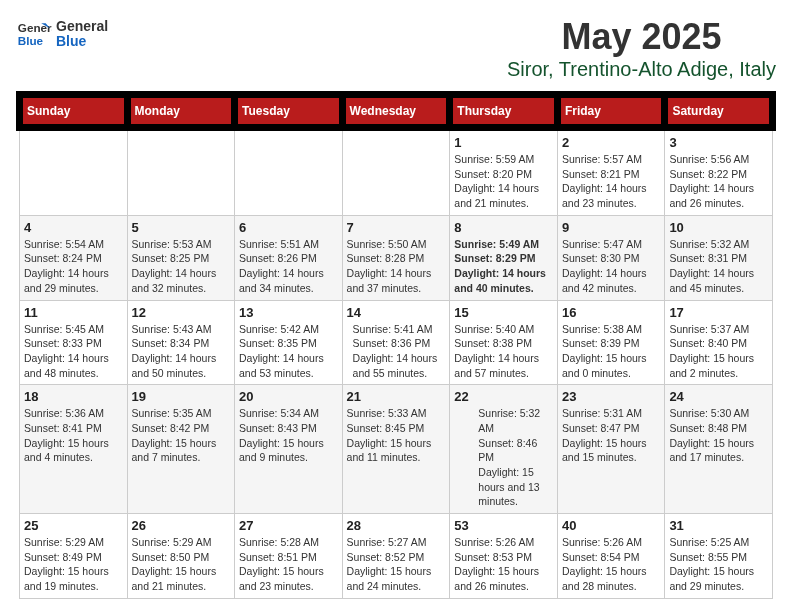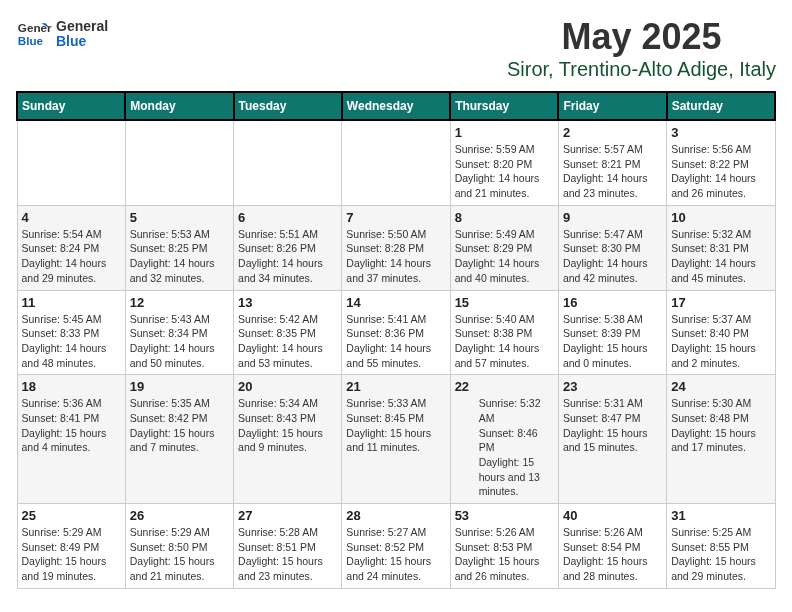--- a/index.html
+++ b/index.html
@@ -45,27 +45,27 @@
     .calendar-subtitle {
       font-size: 20px;
       color: #14532d;
     }
     table {
       width: 100%;
       border-collapse: collapse;
       font-size: 11px;
     }
     thead tr th {
-      background-color: #0f766e;
+      background-color: #b91c1c;
       color: #fff;
       padding: 6px 4px;
       text-align: left;
       font-size: 12px;
       font-weight: bold;
-      border: 2px solid #000000;
+      border: 7px solid #000000;
     }
     tbody tr td {
       border: 1px solid #ccc;
       vertical-align: top;
       padding: 4px;
       width: 108px;
       min-height: 70px;
       background: #fff;
     }
     tbody tr:nth-child(even) td {
@@ -163,21 +163,21 @@
 Daylight: 14 hours and 34 minutes.</div>
         </td>
         <td>
           <div class="day-num">7</div>
           <div class="day-detail" style="white-space: pre-line;">Sunrise: 5:50 AM
 Sunset: 8:28 PM
 Daylight: 14 hours and 37 minutes.</div>
         </td>
         <td>
           <div class="day-num">8</div>
-          <div class="day-detail" style="white-space: pre-line;">Sunrise: 5:49 AM
+          <div class="day-detail" style="white-space: pre-line; font-weight: bold;">Sunrise: 5:49 AM
 Sunset: 8:29 PM
 Daylight: 14 hours and 40 minutes.</div>
         </td>
         <td>
           <div class="day-num">9</div>
           <div class="day-detail" style="white-space: pre-line;">Sunrise: 5:47 AM
 Sunset: 8:30 PM
 Daylight: 14 hours and 42 minutes.</div>
         </td>
         <td>
@@ -201,21 +201,21 @@
 Daylight: 14 hours and 50 minutes.</div>
         </td>
         <td>
           <div class="day-num">13</div>
           <div class="day-detail" style="white-space: pre-line;">Sunrise: 5:42 AM
 Sunset: 8:35 PM
 Daylight: 14 hours and 53 minutes.</div>
         </td>
         <td>
           <div class="day-num">14</div>
-          <div class="day-detail" style="white-space: pre-line;">Sunrise: 5:41 AM
+          <div class="day-detail" style="white-space: pre-line; margin-left: 6px;">Sunrise: 5:41 AM
 Sunset: 8:36 PM
 Daylight: 14 hours and 55 minutes.</div>
         </td>
         <td>
           <div class="day-num">15</div>
           <div class="day-detail" style="white-space: pre-line;">Sunrise: 5:40 AM
 Sunset: 8:38 PM
 Daylight: 14 hours and 57 minutes.</div>
         </td>
         <td>

